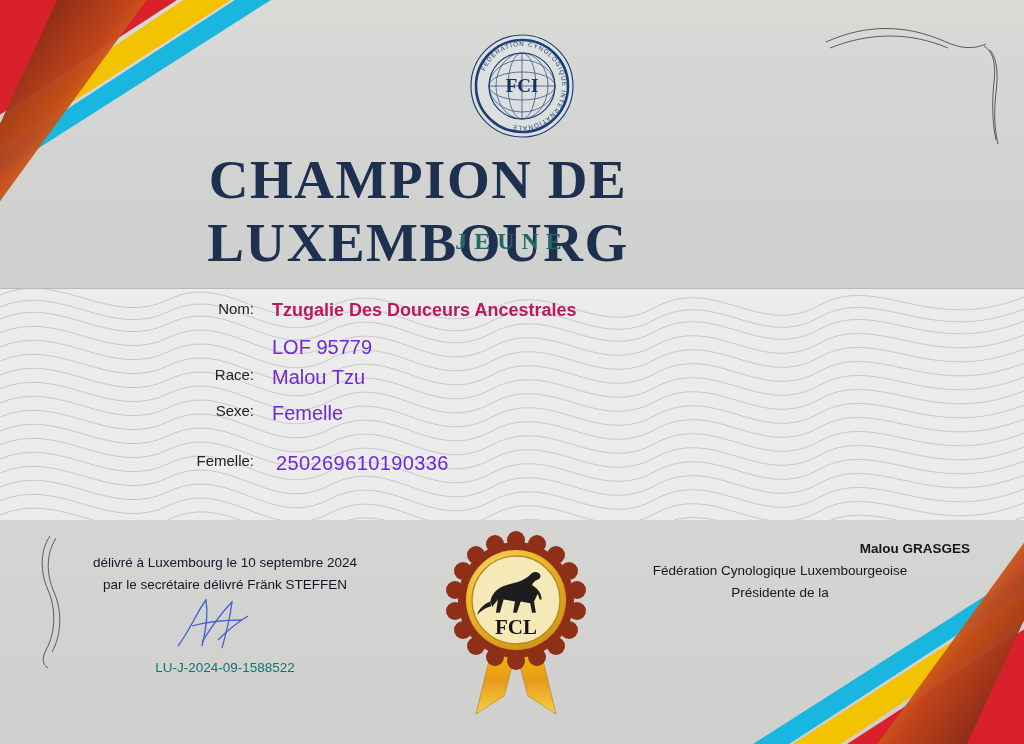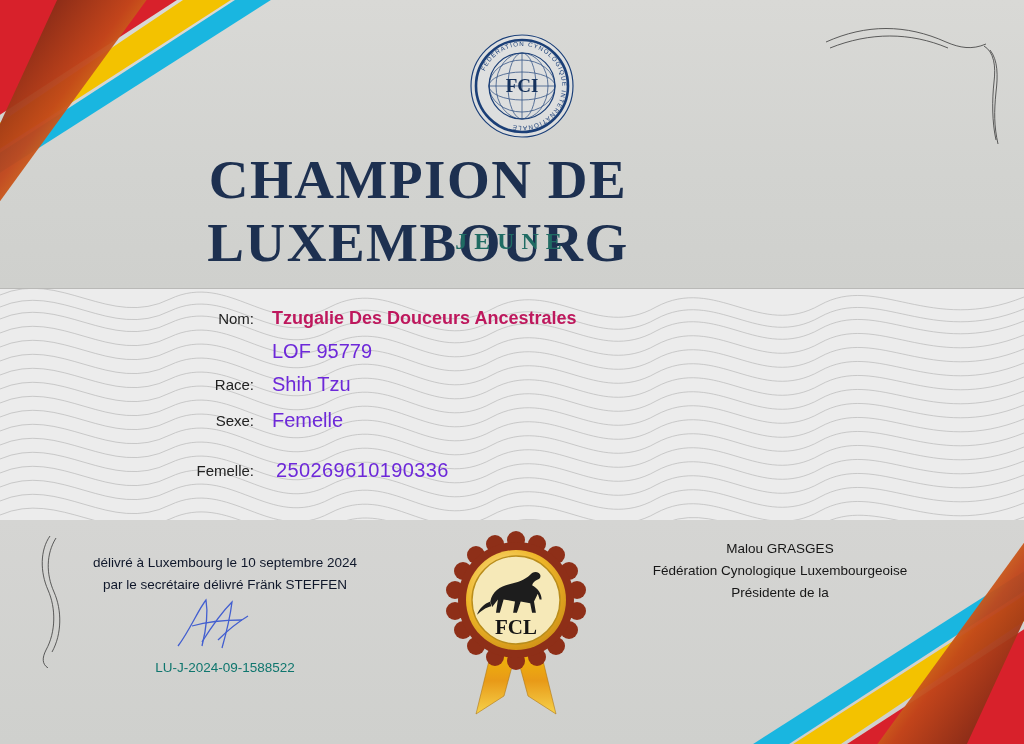--- a/index.html
+++ b/index.html
@@ -77,21 +77,21 @@
 
   
   .fields {
     position: absolute;
     left: 0; top: 300px; width: 1024px;
   }
   .field-row {
     position: relative;
     height: 36px;
     display: flex;
-    align-items: center;
+    align-items: flex-start;
   }
   .field-label {
     width: 272px;
     text-align: right;
     padding-right: 18px;
     font-size: 15px;
     color: #222;
     box-sizing: border-box;
   }
   .field-value {
@@ -132,21 +132,21 @@
   }
   .president-block {
     position: absolute;
     right: 54px; top: 538px;
     width: 380px;
     text-align: center;
     font-size: 13.5px;
     color: #161616;
     line-height: 22px;
   }
-  .president-block .nm { font-weight: normal; }
+  .president-block .nm { font-weight: bold; text-align: right; }
 
   
   .rosette {
     position: absolute;
     left: 442px; top: 528px;
     width: 148px; height: 190px;
   }
 
   
   .orn-left {
@@ -268,21 +268,21 @@
     <div class="field-row">
       <div class="field-label">Nom:</div>
       <div class="field-value name">Tzugalie Des Douceurs Ancestrales</div>
     </div>
     <div class="field-row lof">
       <div class="field-label"></div>
       <div class="field-value">LOF 95779</div>
     </div>
     <div class="field-row">
       <div class="field-label">Race:</div>
-      <div class="field-value">Shih Tzu</div>
+      <div class="field-value">Malou Tzu</div>
     </div>
     <div class="field-row">
       <div class="field-label">Sexe:</div>
       <div class="field-value">Femelle</div>
     </div>
     <div class="field-row chip">
       <div class="field-label">Femelle:</div>
       <div class="field-value">250269610190336</div>
     </div>
   </div>

